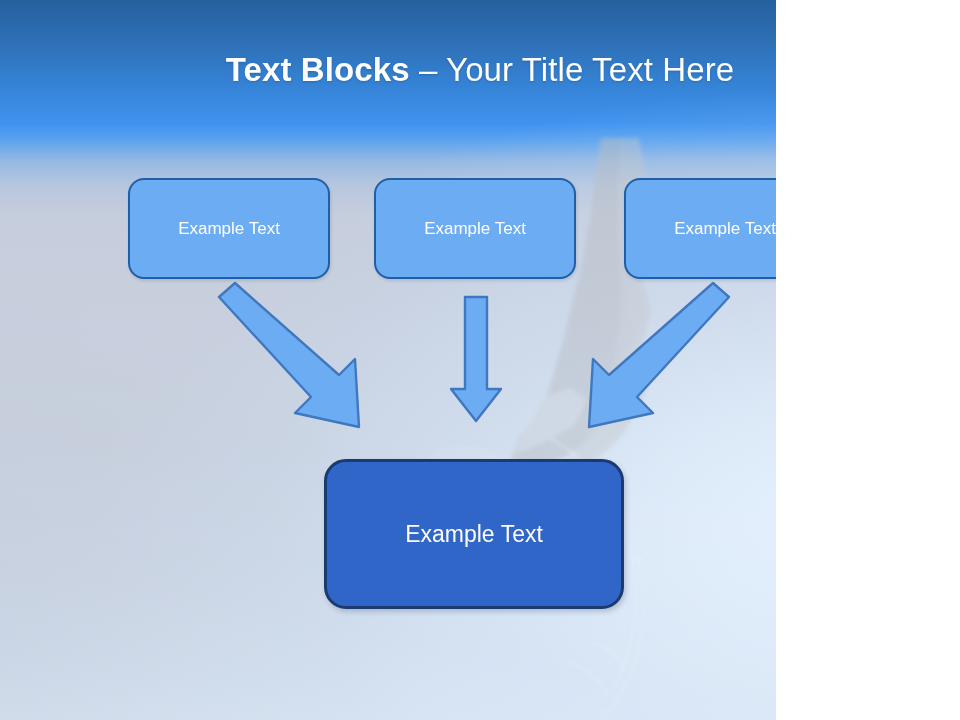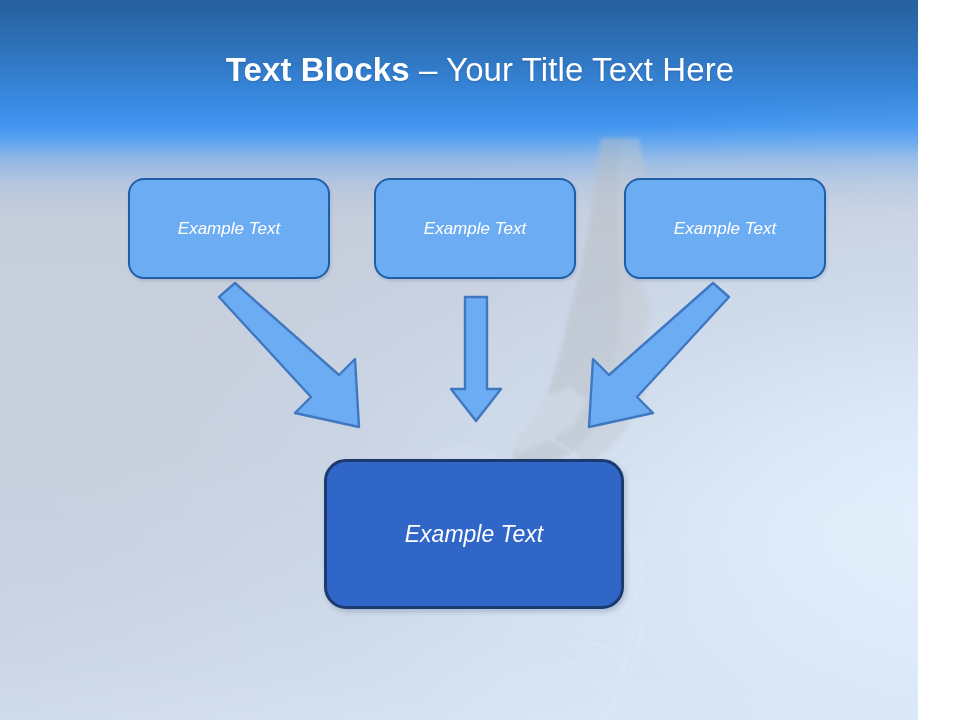--- a/index.html
+++ b/index.html
@@ -2,21 +2,21 @@
 <html><head>
 <meta charset="utf-8">
 <style>
   html, body {
     margin: 0;
     padding: 0;
     background: #ffffff;
   }
   #slide {
     position: relative;
-    width: 918px;
+    width: 776px;
     height: 720px;
     overflow: hidden;
     font-family: "Liberation Sans", sans-serif;
     background: #a16207;
   }
 
   
   .bg-base {
     position: absolute;
     inset: 0;
@@ -105,21 +105,20 @@
   
   .node {
     position: absolute;
     box-sizing: border-box;
     display: flex;
     align-items: center;
     justify-content: center;
     color: #ffffff;
     border-radius: 16px;
     text-align: center;
-    font-style: italic;
   }
   .node-top {
     width: 202px;
     height: 101px;
     background: #6cacf2;
     border: 2px solid #1f5fa8;
     font-size: 17px;
     box-shadow: 1px 2px 3px rgba(40,70,110,0.17);
   }
   .node-top.n1 { left: 128px; top: 178px; }

